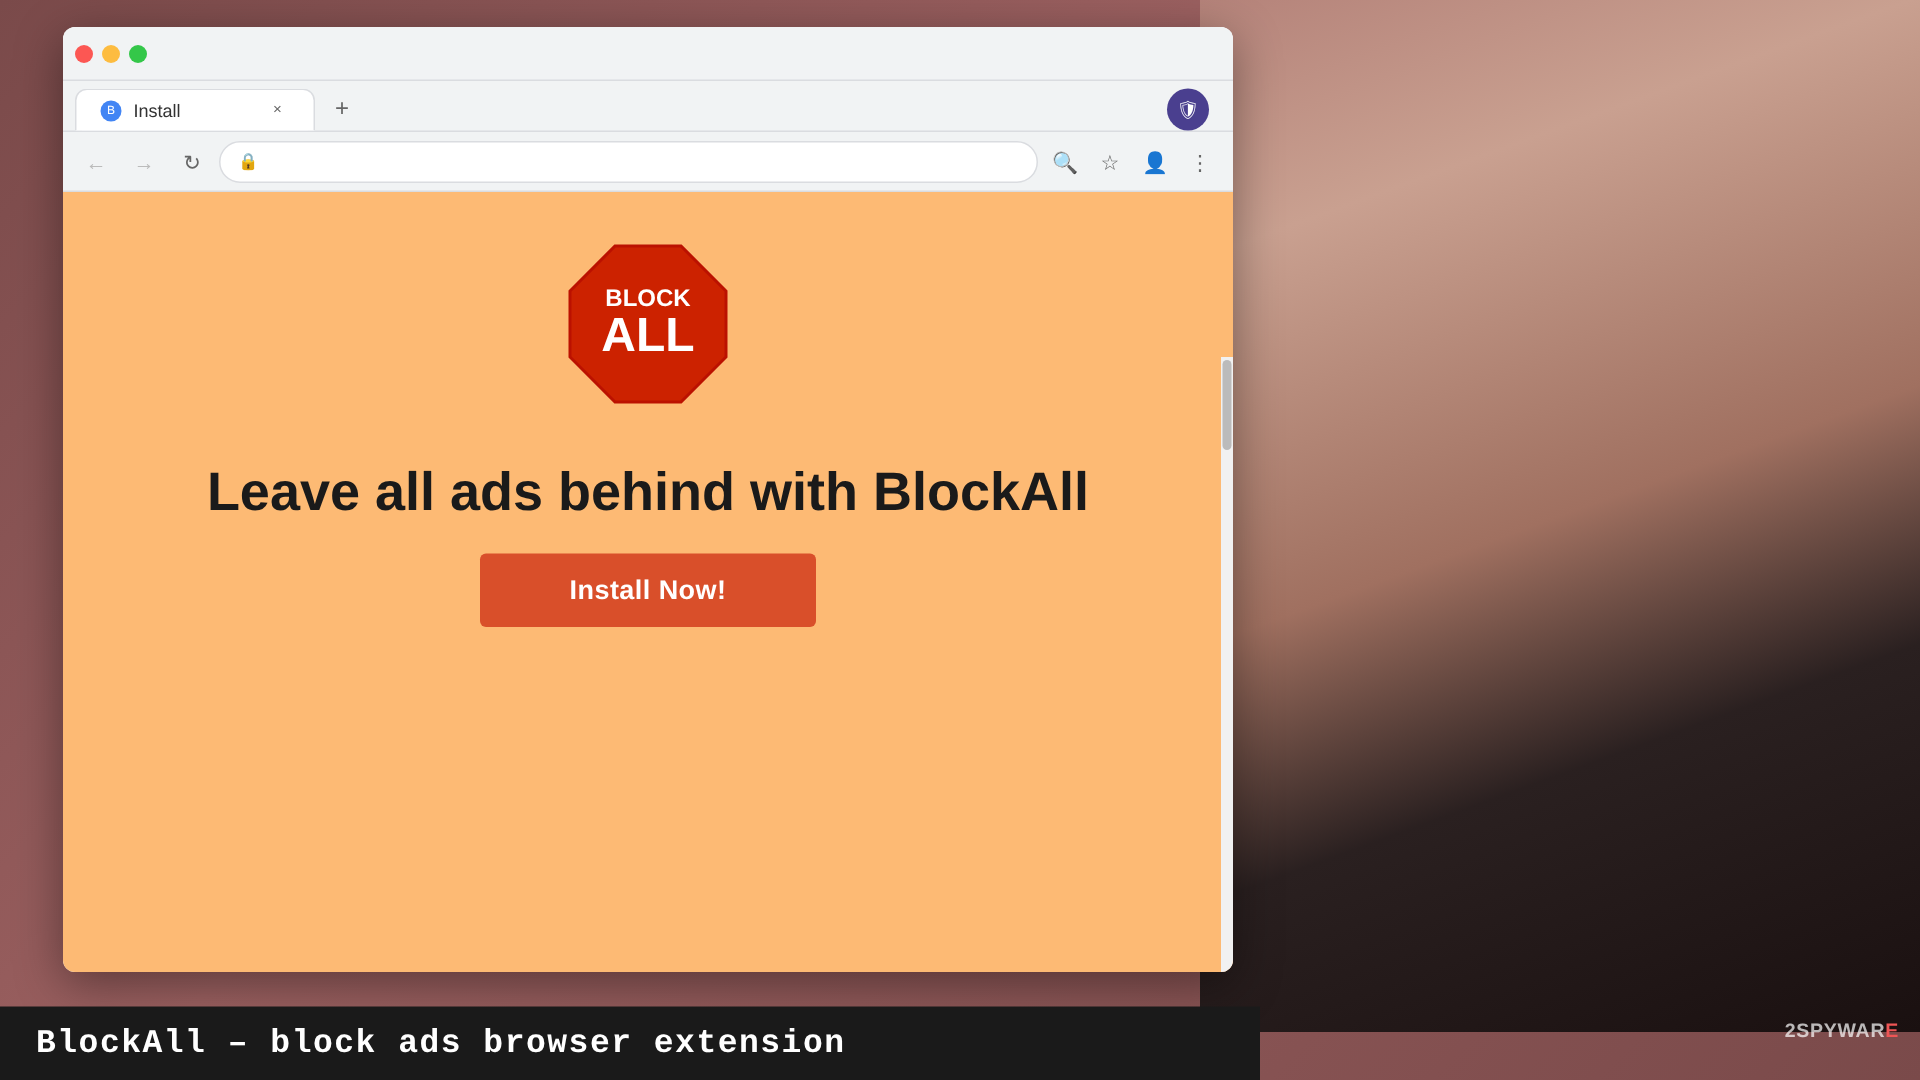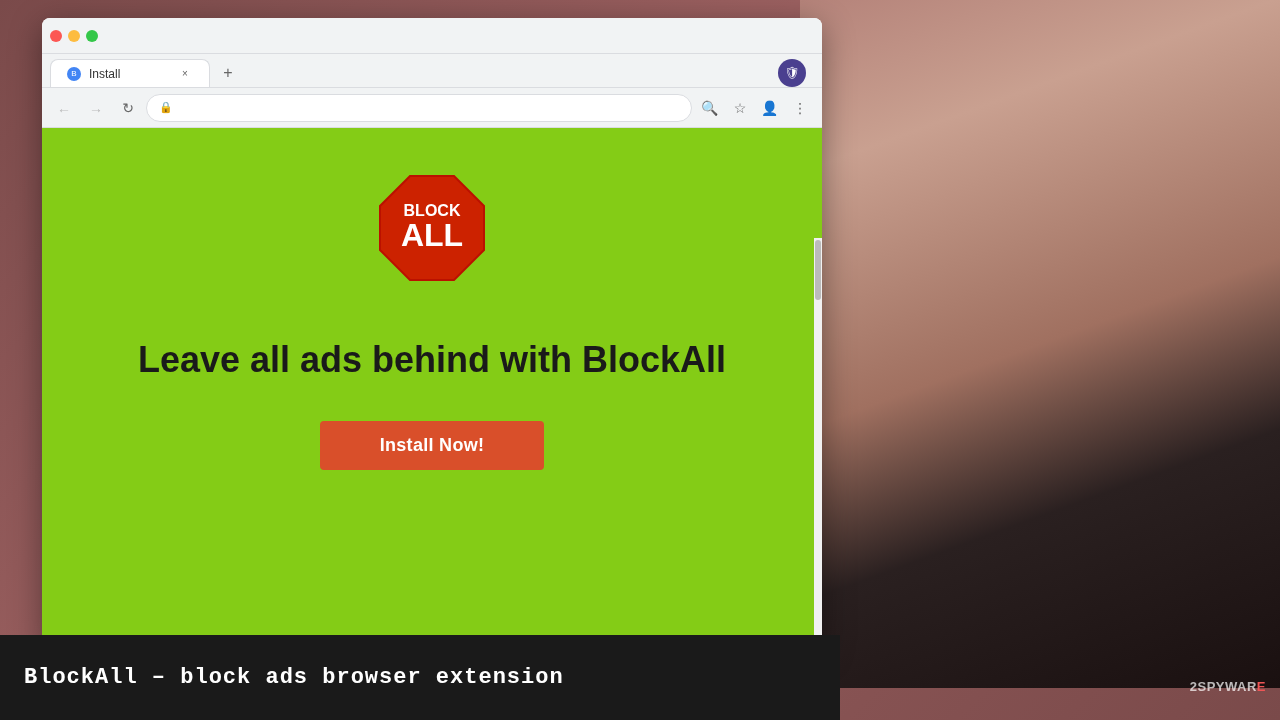--- a/index.html
+++ b/index.html
@@ -222,28 +222,27 @@
       width: 6px;
       height: 60px;
       background: #bbb;
       border-radius: 3px;
       margin: 2px auto;
     }
 
     
     .browser-content {
       flex: 1;
-      background: #84cc16;
+      background: #fdba74;
       display: flex;
       flex-direction: column;
       align-items: center;
-      padding: 40px 60px 40px;
+      padding: 28px 60px 40px;
       overflow: hidden;
       position: relative;
-      gap: 20px;
     }
 
     
     .stop-sign {
       width: 120px;
       height: 120px;
       margin-bottom: 30px;
       flex-shrink: 0;
     }
 
@@ -285,21 +284,21 @@
       letter-spacing: 0.3px;
     }
 
     
     .caption-bar {
       position: absolute;
       bottom: 0;
       left: 0;
       width: 840px;
       background: #1a1a1a;
-      padding: 30px 24px;
+      padding: 12px 24px;
       display: flex;
       align-items: center;
     }
 
     .caption-text {
       font-family: 'Courier New', monospace;
       font-size: 22px;
       font-weight: bold;
       color: white;
       letter-spacing: 1px;

